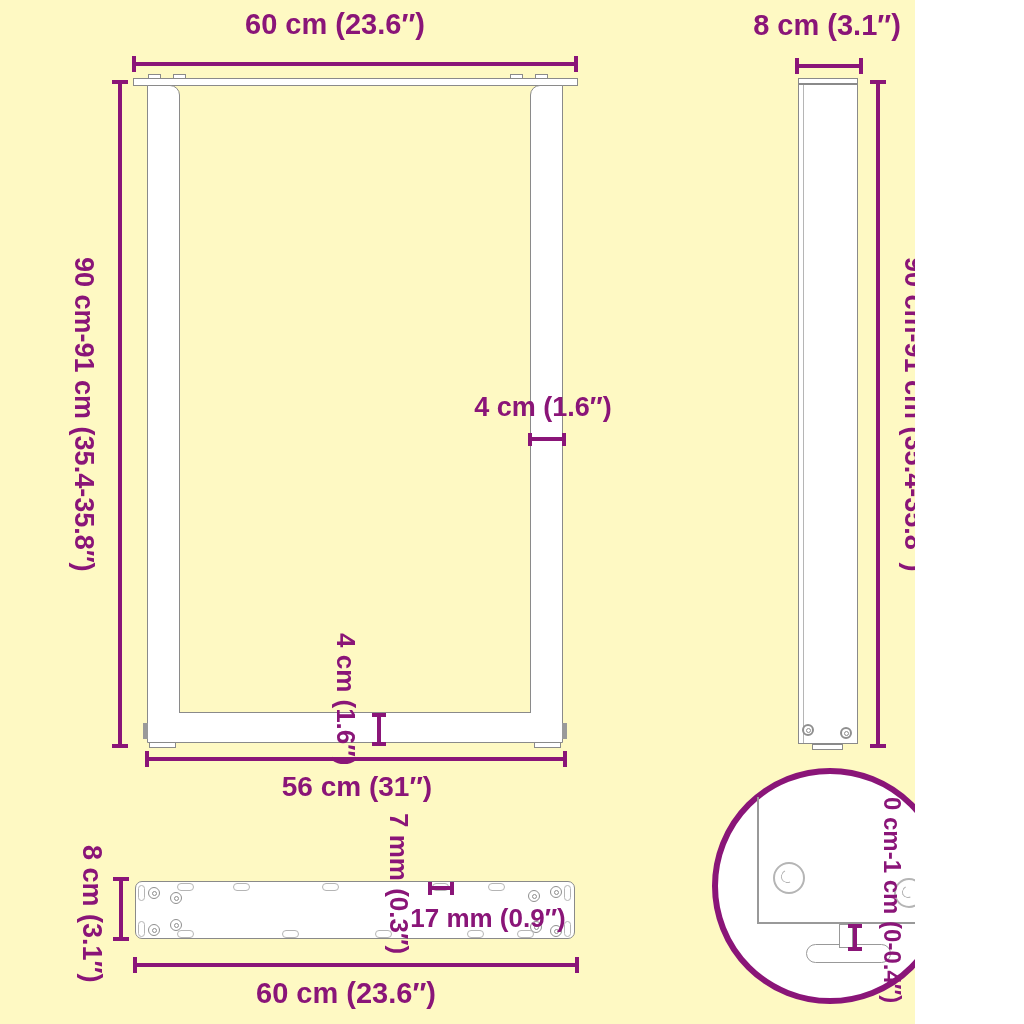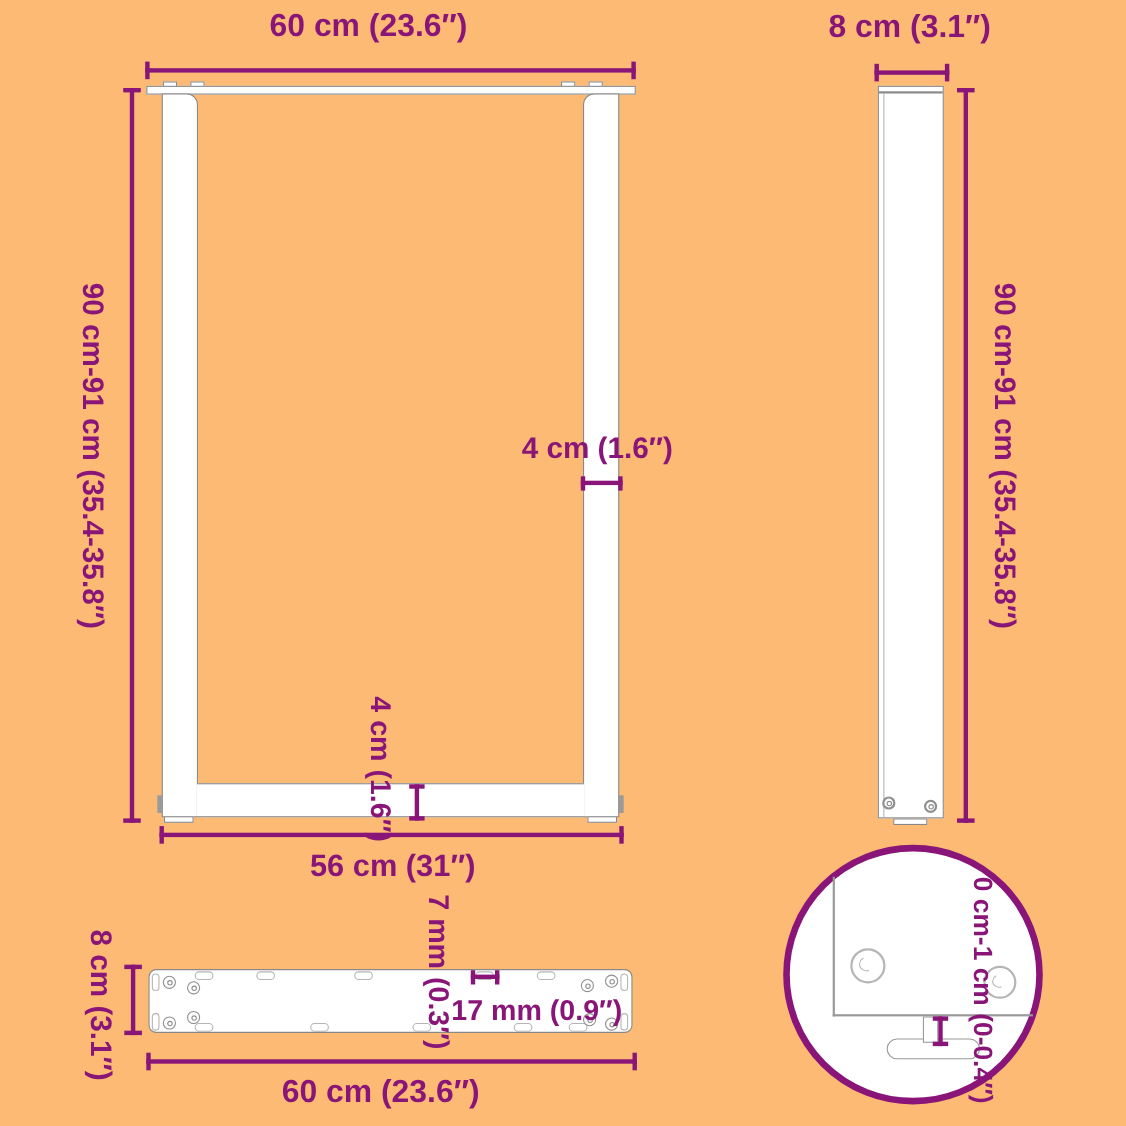--- a/index.html
+++ b/index.html
@@ -2,21 +2,21 @@
 <html><head>
 <meta charset="utf-8">
 <style>
   :root{
     --p:#8A1578;      
     --g:#8a8a8a;      
     --gl:#b5b5b5;     
   }
   html,body{margin:0;padding:0;background:#fff;}
   #stage{
-    position:relative;width:1024px;height:1024px;background:#fdba74;overflow:hidden;
+    position:relative;width:915px;height:1024px;background:#fef9c3;overflow:hidden;
     font-family:"Liberation Sans","DejaVu Sans",sans-serif;font-weight:700;color:var(--p);
   }
   .view{position:absolute;inset:0;}
   
   .dim{position:absolute;background:var(--p);}
   .dim-h{height:4px;}
   .dim-v{width:4px;}
   .cap{position:absolute;background:var(--p);}
   .dim-h>.cap{width:4px;height:16px;top:-6px;}
   .dim-h>.cap.c1{left:0;} .dim-h>.cap.c2{right:0;}

